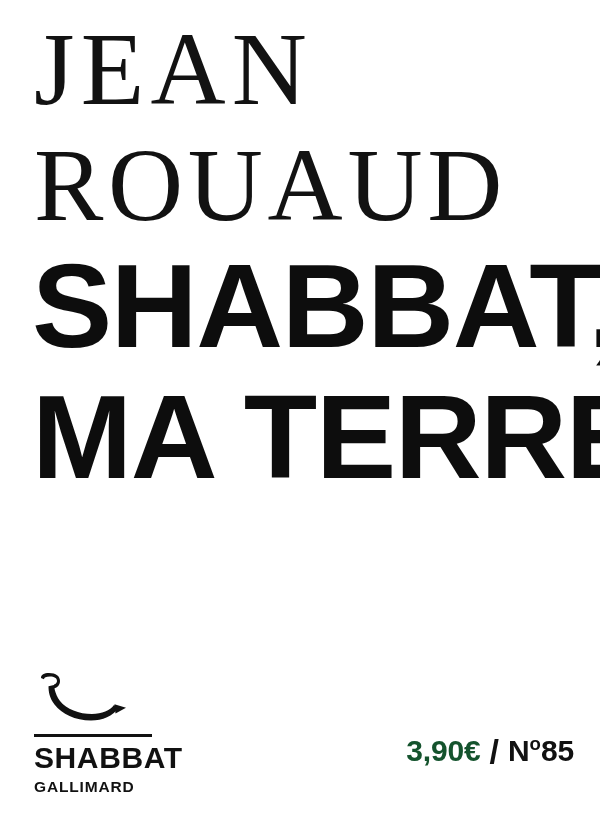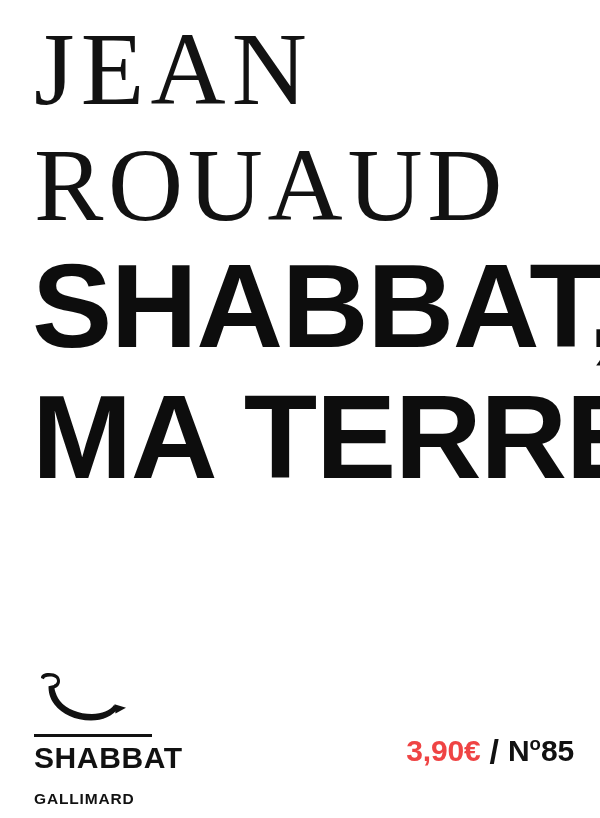--- a/index.html
+++ b/index.html
@@ -115,38 +115,38 @@
     letter-spacing: 0.02em;
     line-height: 1.05;
     margin-top: 5px;
     color: #111111;
   }
   .logo-gallimard {
     font-family: "Liberation Sans", sans-serif;
     font-weight: bold;
     font-size: 15.5px;
     letter-spacing: 0.055em;
-    margin-top: 16px;
+    margin-top: 4px;
     color: #111111;
   }
 
   .price-block {
     position: absolute;
     right: 26px;
     top: 58px;
     display: flex;
     align-items: baseline;
     gap: 9px;
   }
   .price {
     font-family: "Liberation Sans", sans-serif;
     font-weight: bold;
     font-size: 30px;
     letter-spacing: -0.005em;
-    color: #ef4444;
+    color: #14532d;
   }
   .price-sep {
     font-family: "Liberation Sans", sans-serif;
     font-weight: bold;
     font-size: 34px;
     color: #111111;
     position: relative;
     top: 2px;
   }
   .issue {

